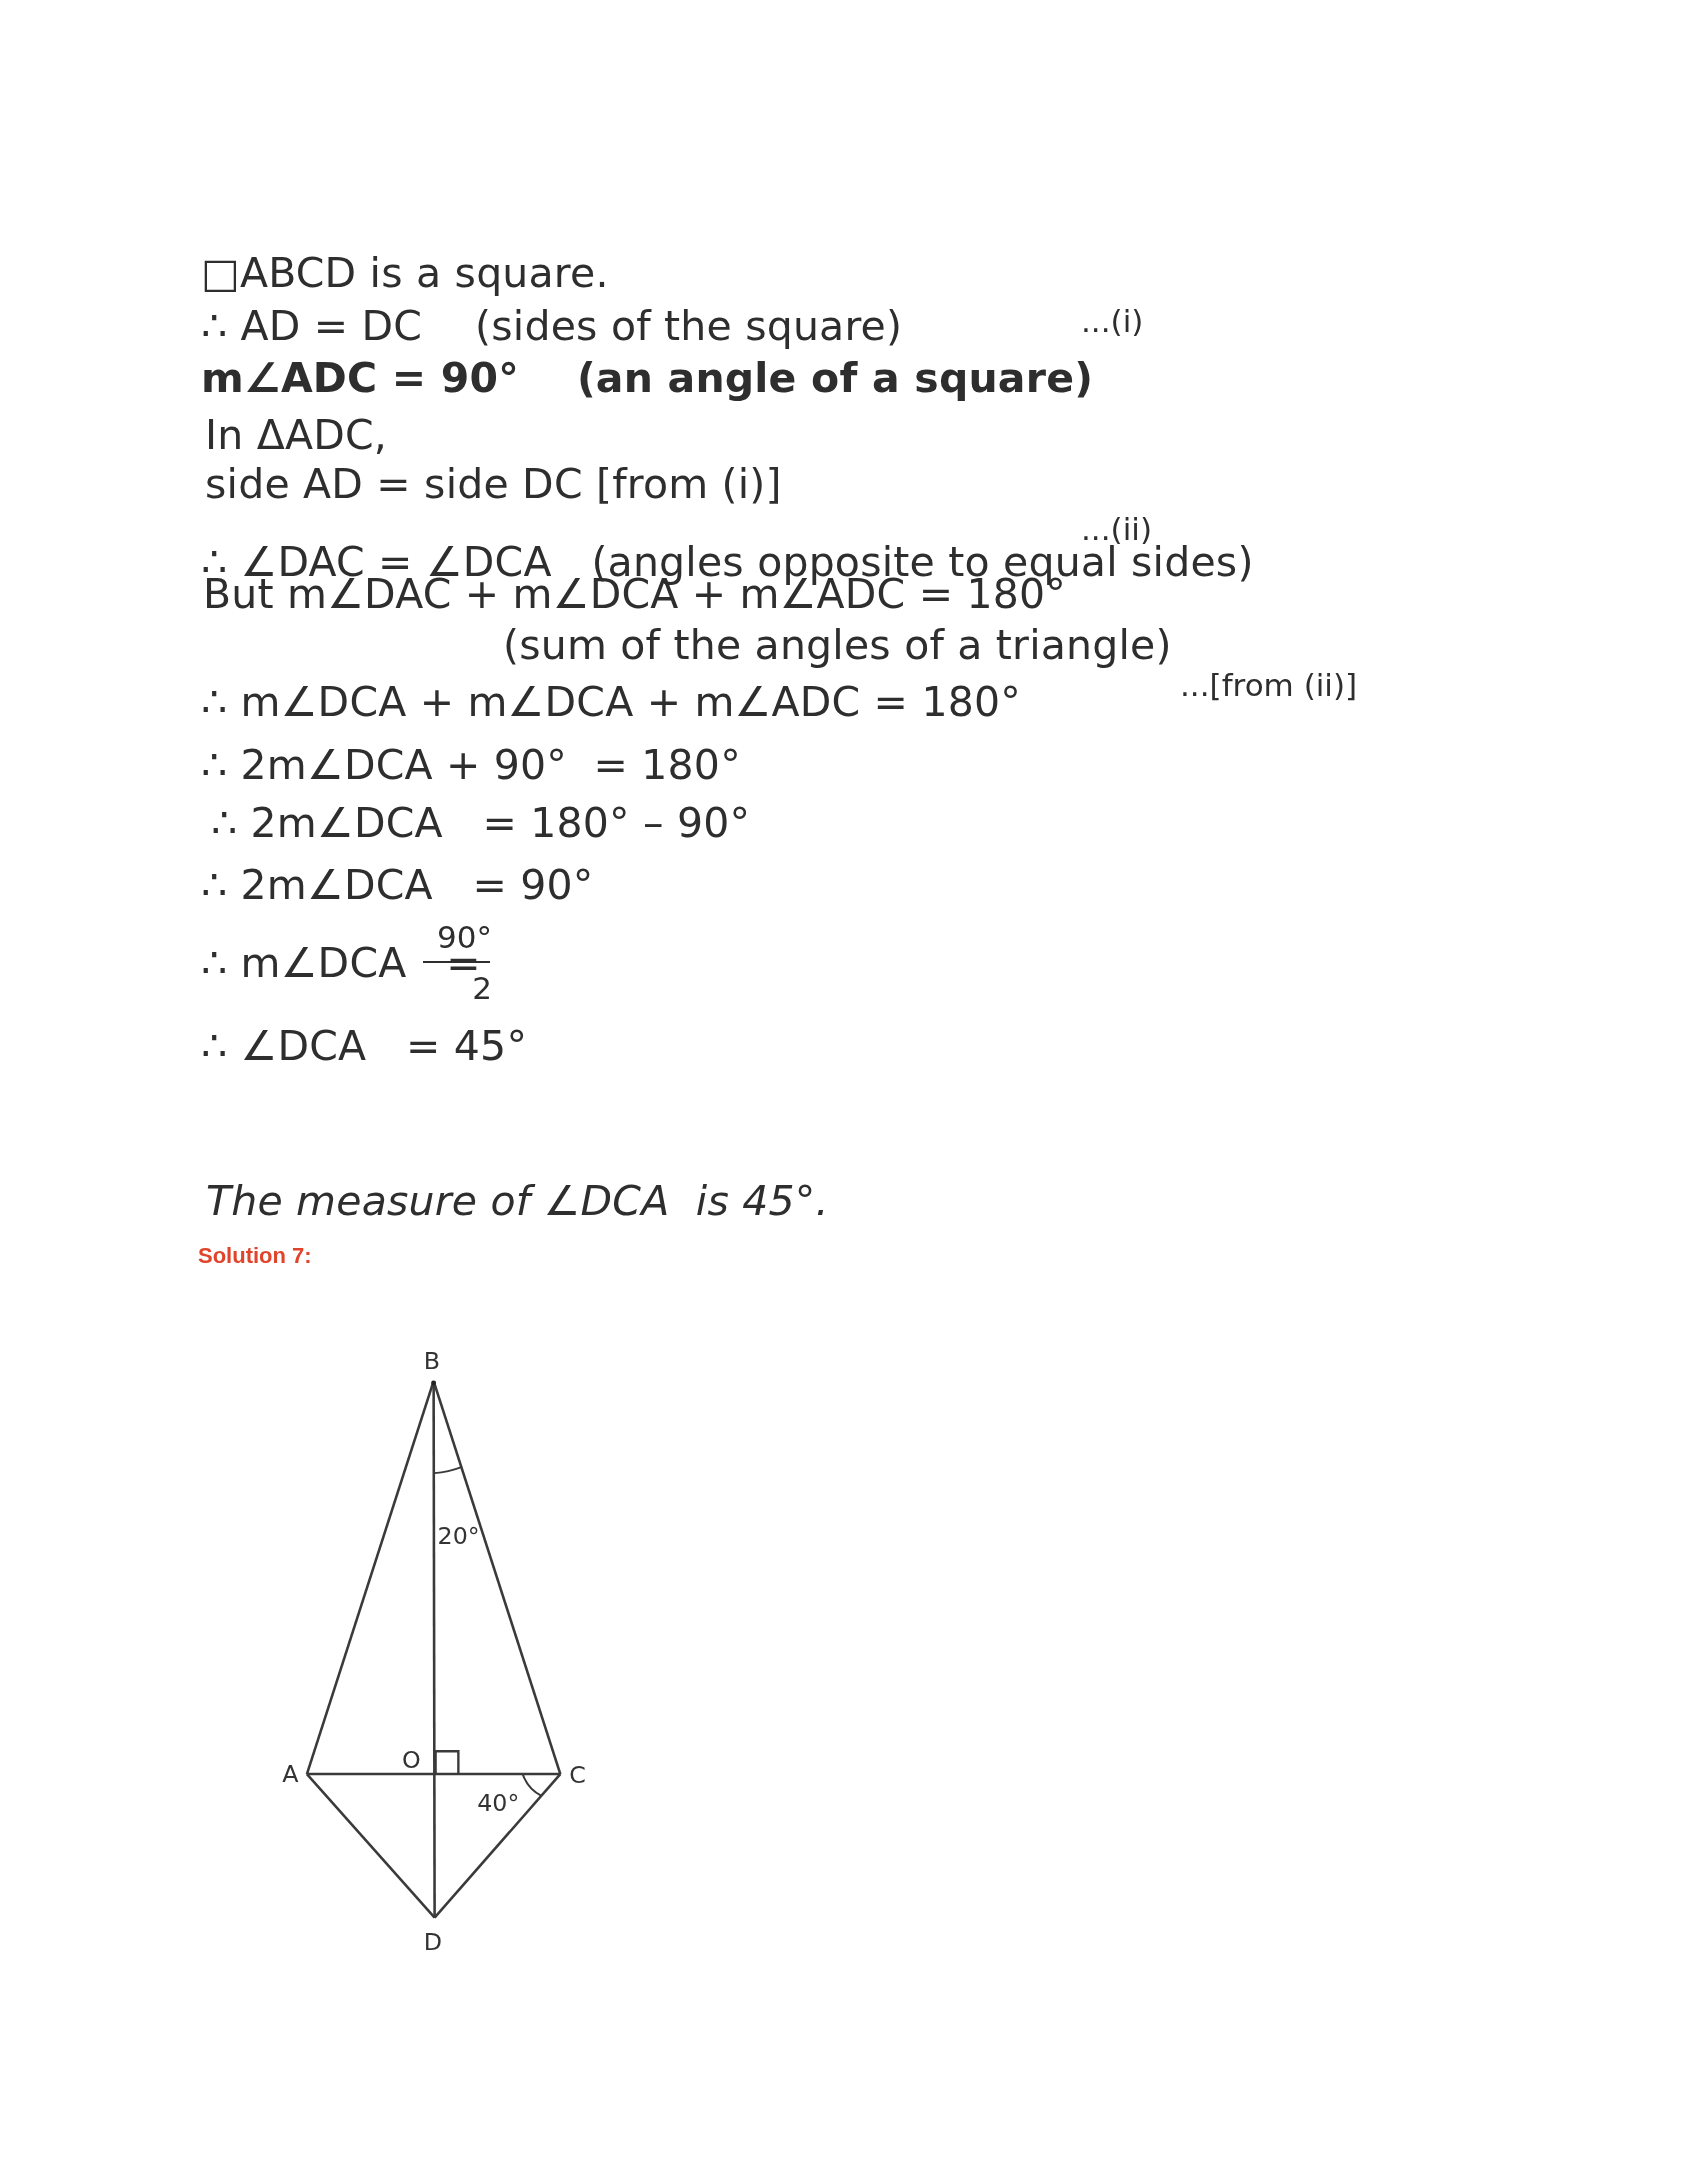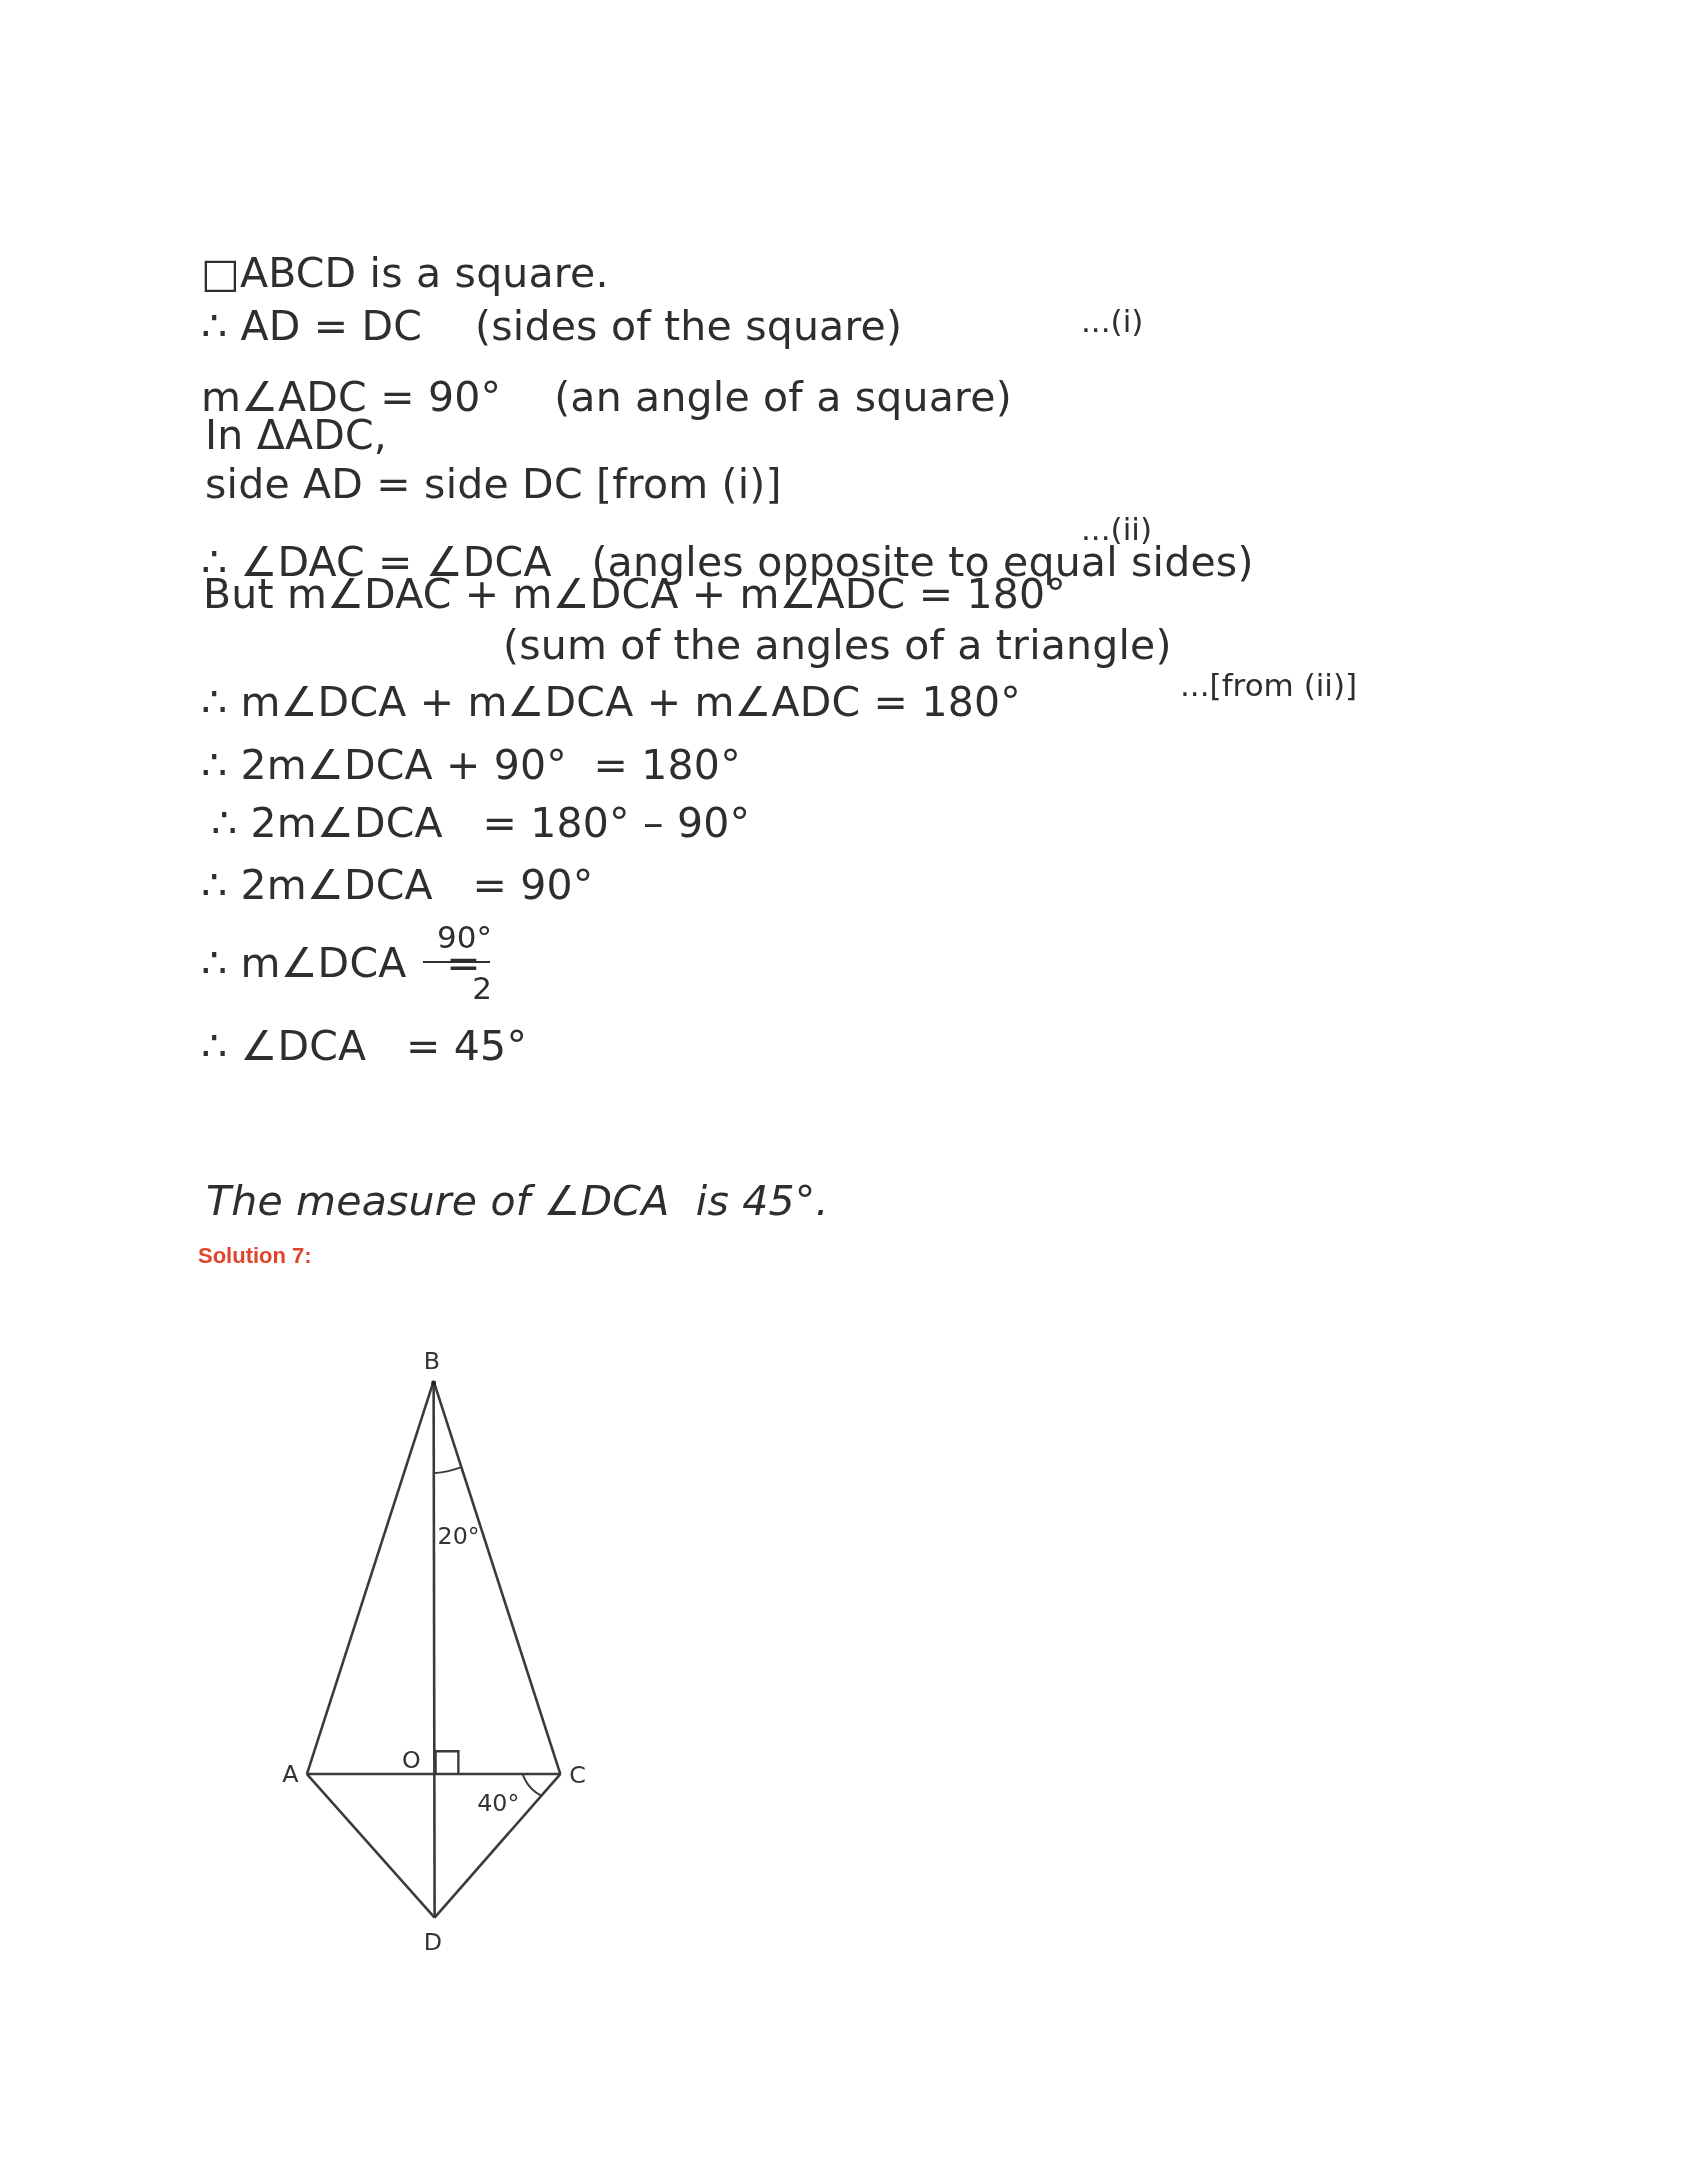--- a/index.html
+++ b/index.html
@@ -58,21 +58,21 @@
   </style>
 </head>
 <body>
 
 <div>
   <div class="line" style="left:201px; top:253px;">□ABCD is a square.</div>
 
   <div class="line" style="left:201px; top:306px;">∴ AD = DC    (sides of the square)</div>
   <div class="ref" style="left:1081px; top:306px;">...(i)</div>
 
-  <div class="line" style="left:201px; top:377px;">m∠ADC = 90°    (an angle of a square)</div>
+  <div class="line" style="left:201px; top:358px;font-weight:bold;">m∠ADC = 90°    (an angle of a square)</div>
 
   <div class="line" style="left:205px; top:415px;">In ΔADC,</div>
 
   <div class="line" style="left:205px; top:464px;">side AD = side DC [from (i)]</div>
 
   <div class="line" style="left:201px; top:542px;">∴ ∠DAC = ∠DCA   (angles opposite to equal sides)</div>
   <div class="ref" style="left:1081px; top:514px;">...(ii)</div>
 
   <div class="line" style="left:203px; top:574px;">But m∠DAC + m∠DCA + m∠ADC = 180°</div>
 

